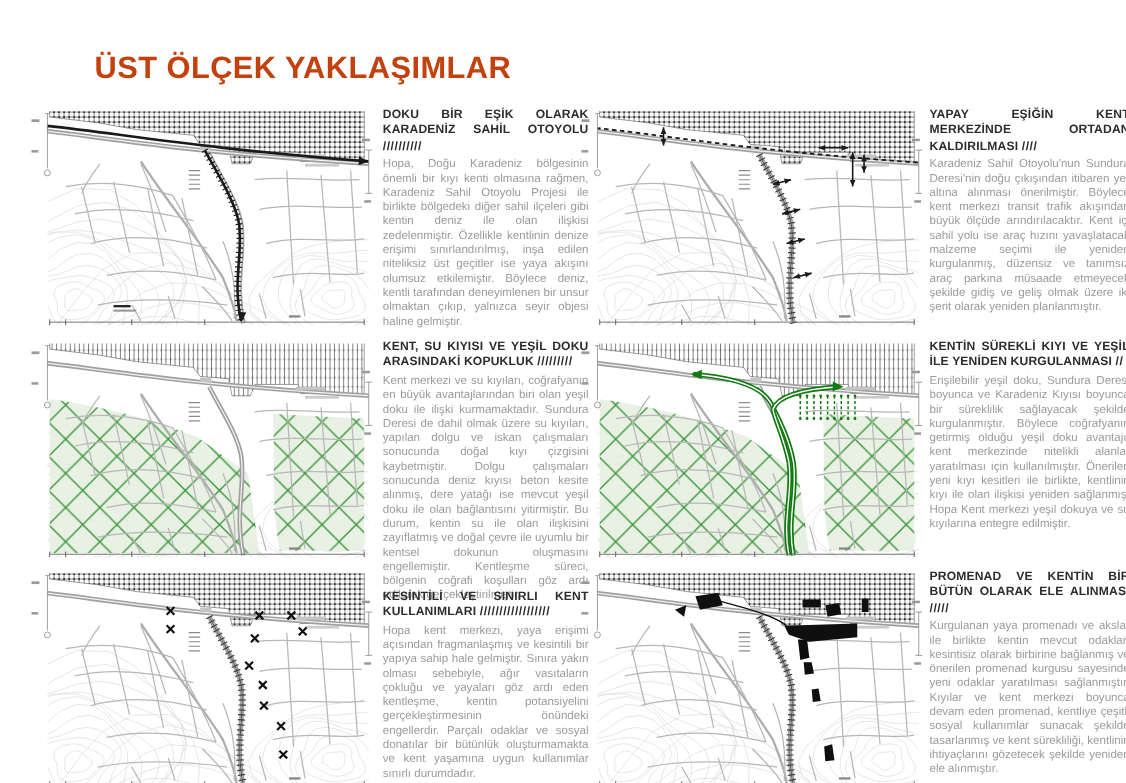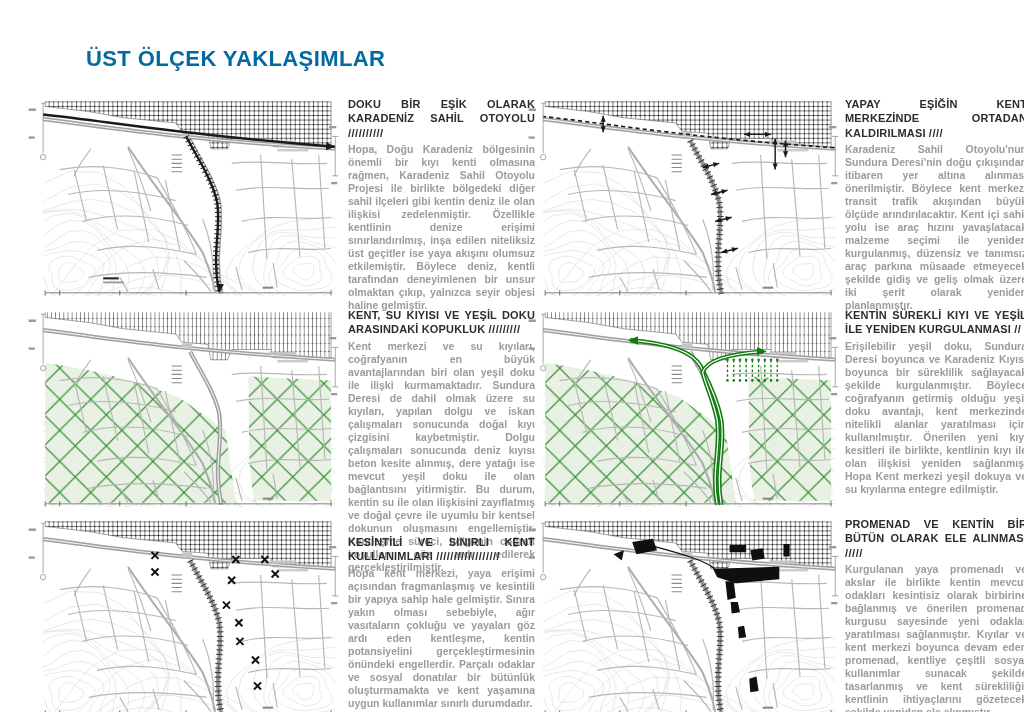--- a/index.html
+++ b/index.html
@@ -1,28 +1,28 @@
 <!DOCTYPE html>
 <html><head>
 <meta charset="utf-8">
 <style>
   html,body{margin:0;padding:0;background:#ffffff;}
   body{width:1024px;height:712px;position:relative;overflow:hidden;
        font-family:"Liberation Sans",sans-serif;-webkit-font-smoothing:antialiased;}
   .board{position:absolute;inset:0;background:#ffffff;}
-  .page-title{position:absolute;left:86px;top:46px;font-size:22px;font-weight:700;
-       color:#0369a1;letter-spacing:0.4px;}
+  .page-title{position:absolute;left:86px;top:46px;font-size:28px;font-weight:700;
+       color:#c2410c;letter-spacing:0.4px;}
   .map-panel{position:absolute;width:312px;height:202px;}
   .map-panel svg{display:block;width:312px;height:202px;}
   .text-panel{position:absolute;}
   .text-panel h3{margin:0 0 3px 0;font-size:11px;line-height:1.3;color:#2c2c2e;
        font-weight:700;letter-spacing:0.15px;text-align:justify;}
   .text-panel h3 .slashes{letter-spacing:0.5px;}
   .text-panel p{margin:0;font-size:10.5px;line-height:1.24;color:#9b9b9b;
-       text-align:justify;font-weight:700;}
+       text-align:justify;font-weight:400;}
   .m1{left:28px;top:95px;} .m2{left:528px;top:95px;}
   .m3{left:28px;top:306px;} .m4{left:528px;top:306px;}
   .m5{left:28px;top:515px;} .m6{left:528px;top:515px;}
   .t1{left:348px;top:97px;width:187px;}  .t2{left:845px;top:97px;width:182px;}
   .t3{left:348px;top:308px;width:187px;} .t4{left:845px;top:308px;width:182px;}
   .t5{left:348px;top:517px;width:187px;margin-top:18px;} .t6{left:845px;top:517px;width:182px;}
 </style>
 </head>
 <body>
 

